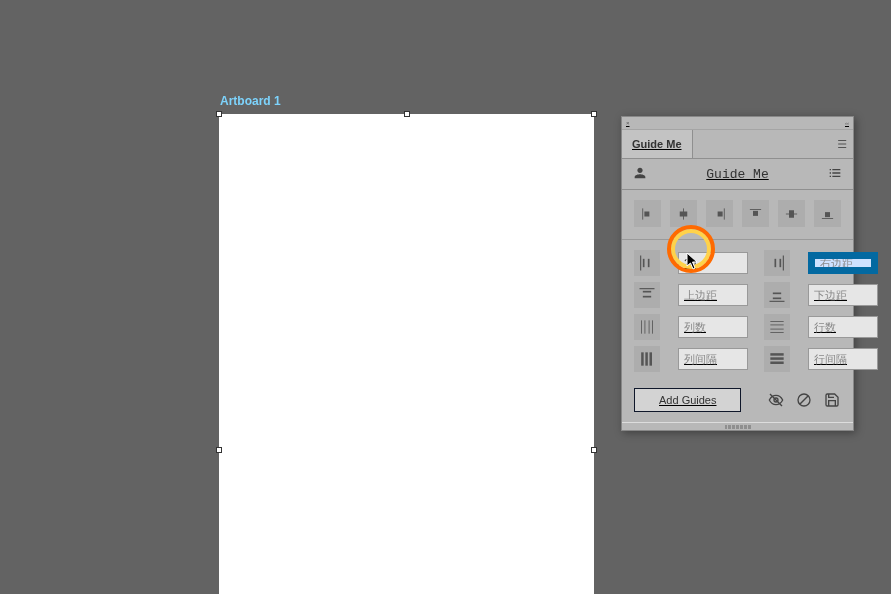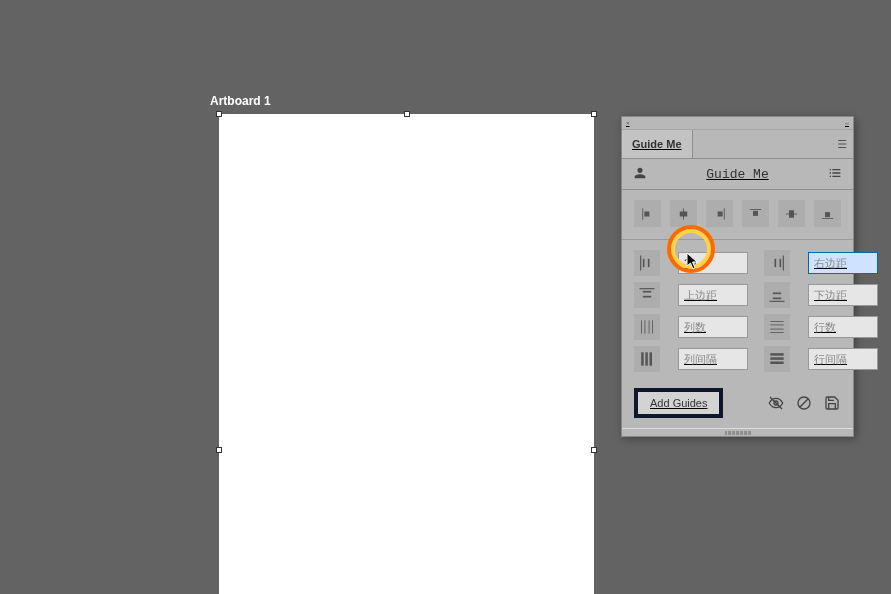--- a/index.html
+++ b/index.html
@@ -9,23 +9,23 @@
     height: 594px;
     overflow: hidden;
     font-family: Arial, Helvetica, sans-serif;
     background: #636363;
     position: relative;
   }
 
   
   .artboard-label {
     position: absolute;
-    left: 210px;
+    left: 220px;
     top: 94px;
-    color: #ffffff;
+    color: #7dd3fc;
     font-size: 12px;
     font-weight: bold;
   }
   .artboard {
     position: absolute;
     left: 219px;
     top: 114px;
     width: 375px;
     height: 667px;
     background: #fff;
@@ -163,34 +163,34 @@
     height: 22px;
     box-sizing: border-box;
     border: 1px solid #999;
     background: #e6e6e6;
     padding: 0 5px;
     font-size: 11px;
     color: #333;
   }
   .ginput::placeholder { color: #888; }
   .focused {
-    border: 1px solid #0369a1;
+    border: 7px solid #0369a1;
     background: #cfe2ff;
     color: #0a3;
   }
 
   .action-row {
     display: flex;
     align-items: center;
     padding: 6px 12px 10px;
     gap: 10px;
   }
   .addbtn {
-    padding: 5px 12px;
-    border: 4px solid #0f172a;
+    padding: 5px 24px;
+    border: 1px solid #0f172a;
     background: #d3d3d3;
     font-size: 11px;
     color: #333;
     cursor: pointer;
   }
   .spacer { flex: 1; }
   .small-ic {
     width: 18px;
     height: 18px;
     display: flex;

